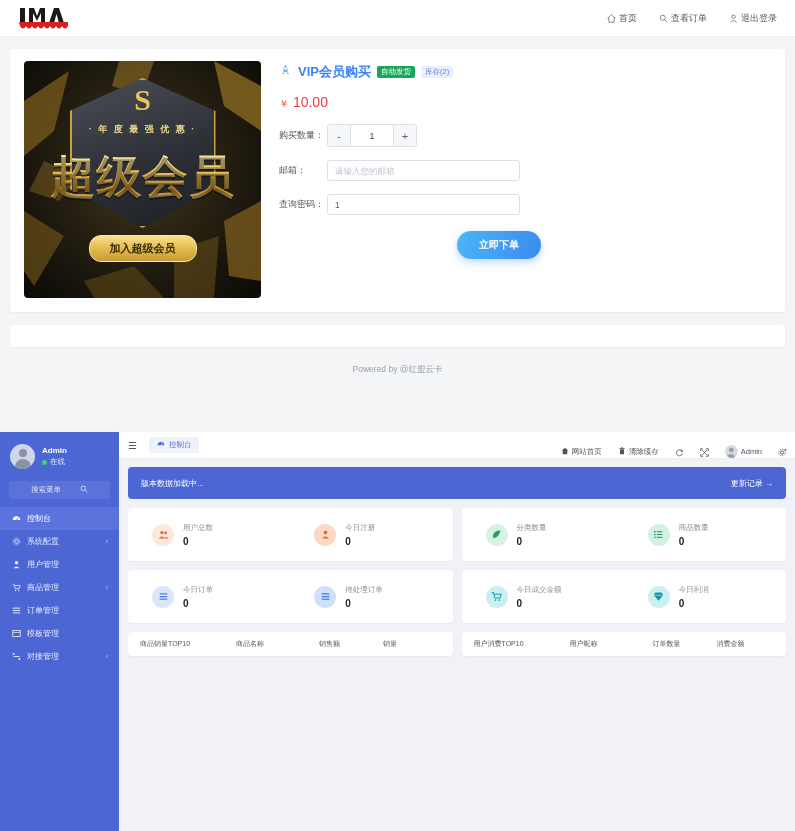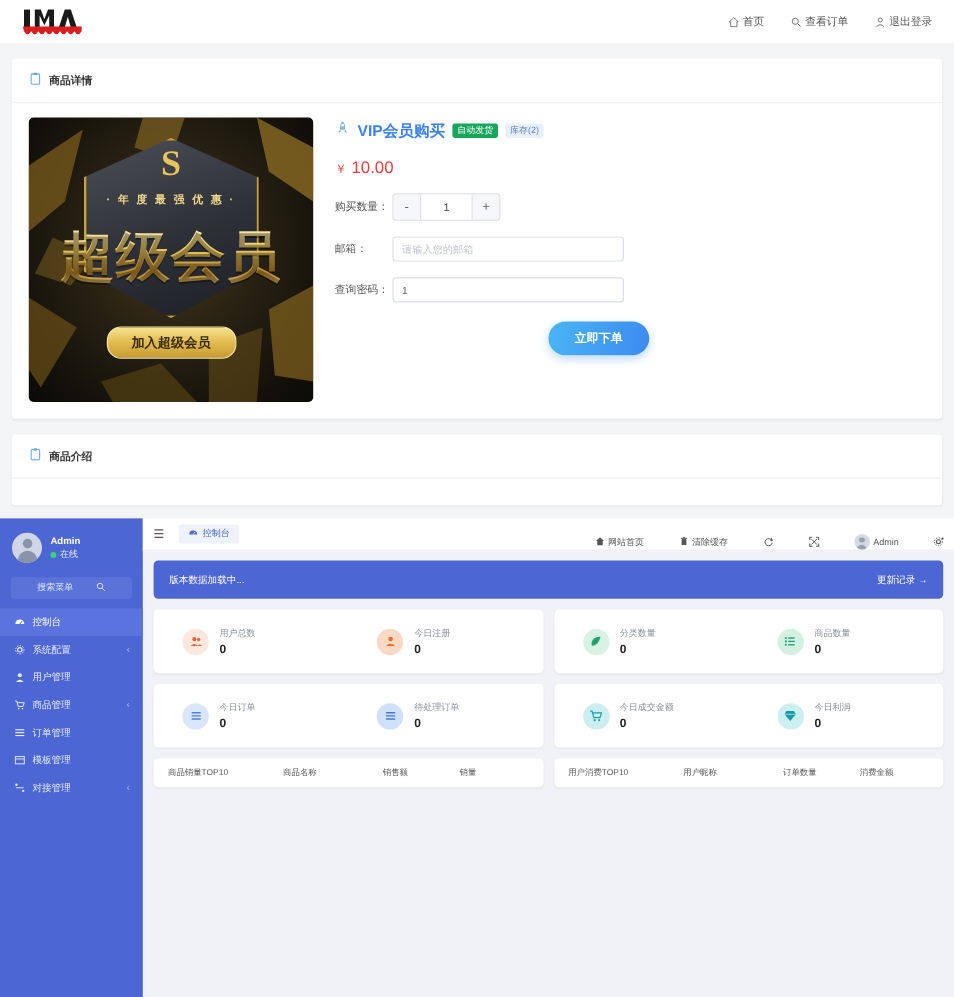--- a/index.html
+++ b/index.html
@@ -169,21 +169,21 @@
     height: 27px; background: #fff; display: flex; align-items: center;
     justify-content: space-between; padding: 0 8px 0 9px;
     border-bottom: 1px solid #eceef2;
   }
   .at-left { display: flex; align-items: center; gap: 12px; }
   .burger { font-size: 10px; color: #555; cursor: pointer; }
   .at-tab {
     display: flex; align-items: center; gap: 4px; background: #eef2fb;
     border-radius: 2px; padding: 3px 8px; font-size: 7.5px; color: #4c66d4;
   }
-  .at-right { display: flex; align-items: center; gap: 29px; margin-top: 13px; }
+  .at-right { display: flex; align-items: center; gap: 16px; margin-top: 13px; }
   .at-btn { display: flex; align-items: center; gap: 3px; font-size: 7.5px; color: #555; cursor: pointer; }
   .avatar-sm { width: 13px; height: 13px; border-radius: 50%; background: #d6dae2; position: relative; overflow: hidden; }
   .avatar-sm::before { content:""; position:absolute; left:50%; top:2.5px; transform:translateX(-50%); width:4.5px; height:4.5px; border-radius:50%; background:#9aa1ae; }
   .avatar-sm::after { content:""; position:absolute; left:50%; top:8.5px; transform:translateX(-50%); width:9px; height:6px; border-radius:4.5px 4.5px 0 0; background:#9aa1ae; }
 
   .banner {
     margin: 8px 9px 0 9px; height: 32px; background: #4c66d4; border-radius: 4px;
     display: flex; align-items: center; justify-content: space-between;
     padding: 0 13px; color: #fff;
   }
@@ -252,29 +252,20 @@
               <circle cx="6" cy="3.6" r="2.3" fill="none" stroke="#666" stroke-width="1"></circle>
               <path d="M1.8 11 Q6 6.6 10.2 11" fill="none" stroke="#666" stroke-width="1"></path>
             </svg>
         </span>
         <span>退出登录</span>
       </div>
     </div>
   </div>
 
   <div class="panel">
-    <div class="panel-head">
-      <span>
-        <svg width="11" height="11" viewBox="0 0 14 14">
-            <rect x="2.5" y="2" width="9" height="11" rx="1.2" fill="none" stroke="#6aa7e0" stroke-width="1.1"></rect>
-            <rect x="5" y="0.8" width="4" height="2.4" rx="0.6" fill="#6aa7e0"></rect>
-          </svg>
-      </span>
-      <span class="ph-title">商品详情</span>
-    </div>
 
     <div class="panel-body">
       <div class="product-img">
         <svg class="pimg-shards" viewBox="0 0 237 237" preserveAspectRatio="none">
           <polygon points="0,40 45,10 30,70 0,95" fill="#7a5c1c" opacity="0.75"></polygon>
           <polygon points="190,0 237,25 237,70 200,45" fill="#8a6a22" opacity="0.8"></polygon>
           <polygon points="0,150 40,175 10,225 0,210" fill="#6b5018" opacity="0.7"></polygon>
           <polygon points="200,160 237,140 237,220 205,215" fill="#7d5f1e" opacity="0.75"></polygon>
           <polygon points="60,220 110,205 140,237 70,237" fill="#5e4714" opacity="0.6"></polygon>
           <polygon points="95,0 130,0 118,35 88,25" fill="#8f6e24" opacity="0.6"></polygon>
@@ -327,29 +318,20 @@
         </div>
 
         <div class="order-wrap">
           <button class="order-btn">立即下单</button>
         </div>
       </div>
     </div>
   </div>
 
   <div class="panel panel-intro">
-    <div class="panel-head">
-      <span>
-        <svg width="11" height="11" viewBox="0 0 14 14">
-            <rect x="2.5" y="2" width="9" height="11" rx="1.2" fill="none" stroke="#6aa7e0" stroke-width="1.1"></rect>
-            <rect x="5" y="0.8" width="4" height="2.4" rx="0.6" fill="#6aa7e0"></rect>
-          </svg>
-      </span>
-      <span class="ph-title">商品介绍</span>
-    </div>
     <div class="intro-body"></div>
   </div>
 
   <div class="powered">Powered by @红盟云卡</div>
 </div>
 
 <div class="admin">
 
   <div class="admin-side">
     <div class="side-user">

